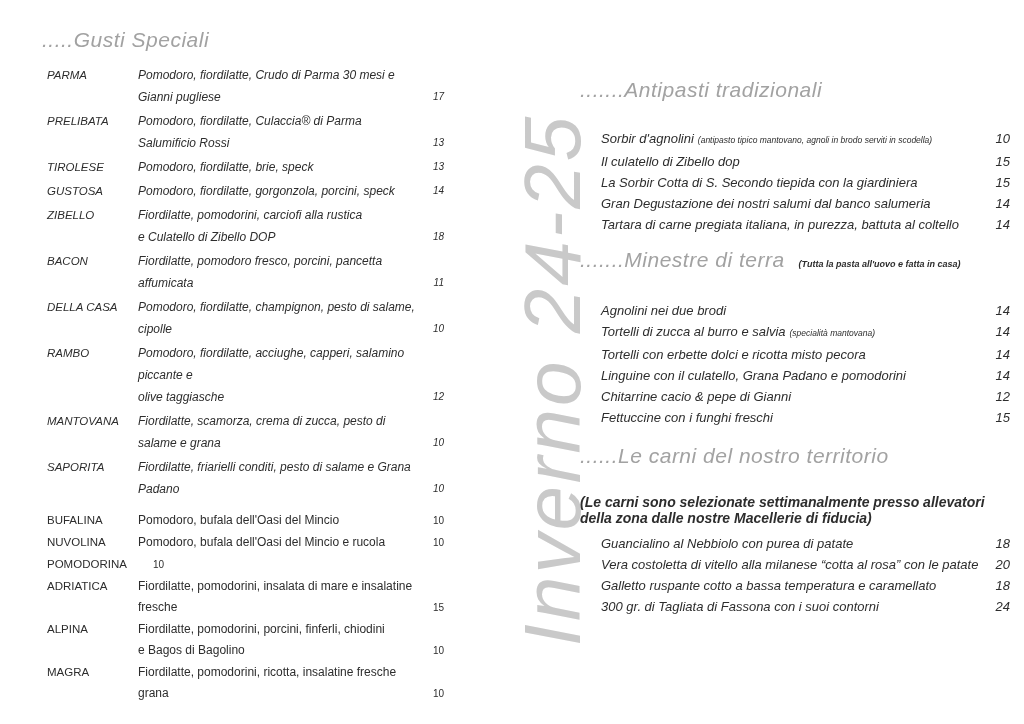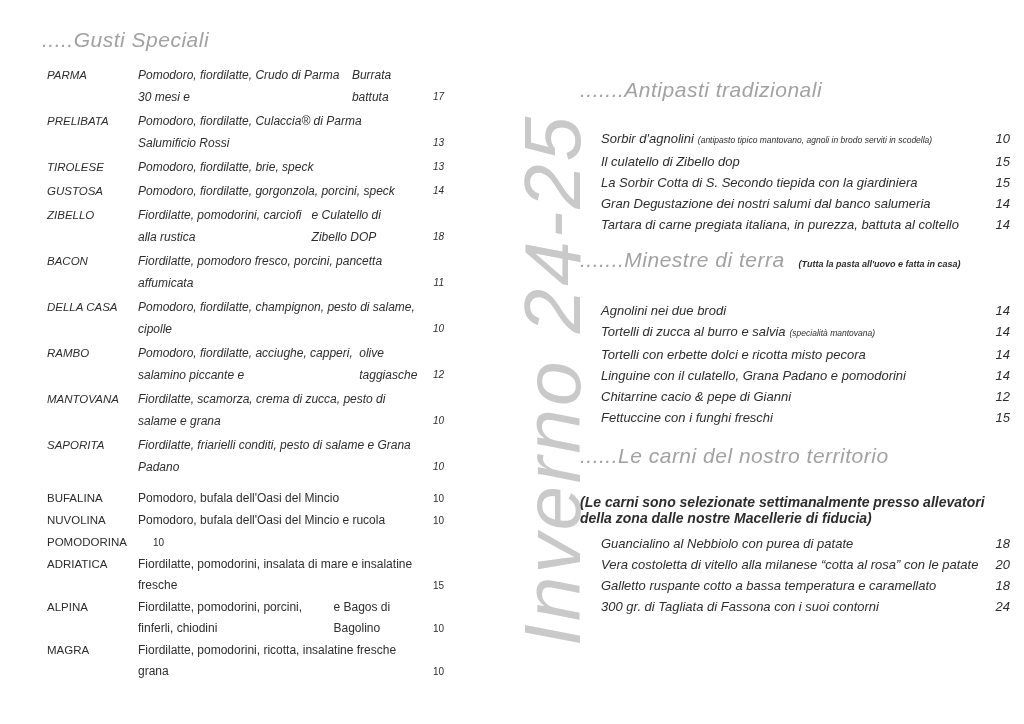--- a/index.html
+++ b/index.html
@@ -19,21 +19,21 @@
   }
 
   
   .left-col{position:absolute;left:42px;top:28px;width:402px;z-index:1;}
   .heading{
     font-style:italic;font-size:21px;color:var(--head,#a2a2a2);
     margin:0 0 12px 0;letter-spacing:0.5px;
   }
   .row{display:flex;margin-bottom:2px;padding-left:5px;}
   .nm{width:85px;min-width:85px;padding-right:6px;font-size:11.5px;line-height:22px;white-space:nowrap;}
-  .ds{flex:1;display:flex;flex-direction:row;min-width:0;}
+  .ds{flex:1;display:flex;flex-direction:column;min-width:0;}
   .line{font-size:12px;line-height:22px;}
   .line:empty{display:none;}
   .pr{width:26px;min-width:26px;text-align:right;font-size:10px;line-height:22px;align-self:flex-end;}
   .specials .nm,.specials .line,.specials .pr{font-style:italic;}
   .classics{margin-top:10px;}
   .classics .line,.classics .nm,.classics .pr{line-height:21px;}
   .classics .row{margin-bottom:1px;}
 
   
   .right-col{position:absolute;left:580px;top:78px;width:430px;z-index:1;}
@@ -63,21 +63,21 @@
   <div class="watermark">Inverno 24-25</div>
 
   <div class="left-col">
     <div class="heading">.....Gusti Speciali</div>
 
     <div class="specials">
       <div class="row">
         <span class="nm">PARMA</span>
         <span class="ds">
             <span class="line">Pomodoro, fiordilatte, Crudo di Parma 30 mesi e</span>
-            <span class="line">Burrata battuta</span>
+            <span class="line">Gianni pugliese</span>
           </span>
         <span class="pr">17</span>
       </div>
       <div class="row">
         <span class="nm">PRELIBATA</span>
         <span class="ds">
             <span class="line">Pomodoro, fiordilatte, Culaccia® di Parma Salumificio Rossi</span>
           </span>
         <span class="pr">13</span>
       </div>

